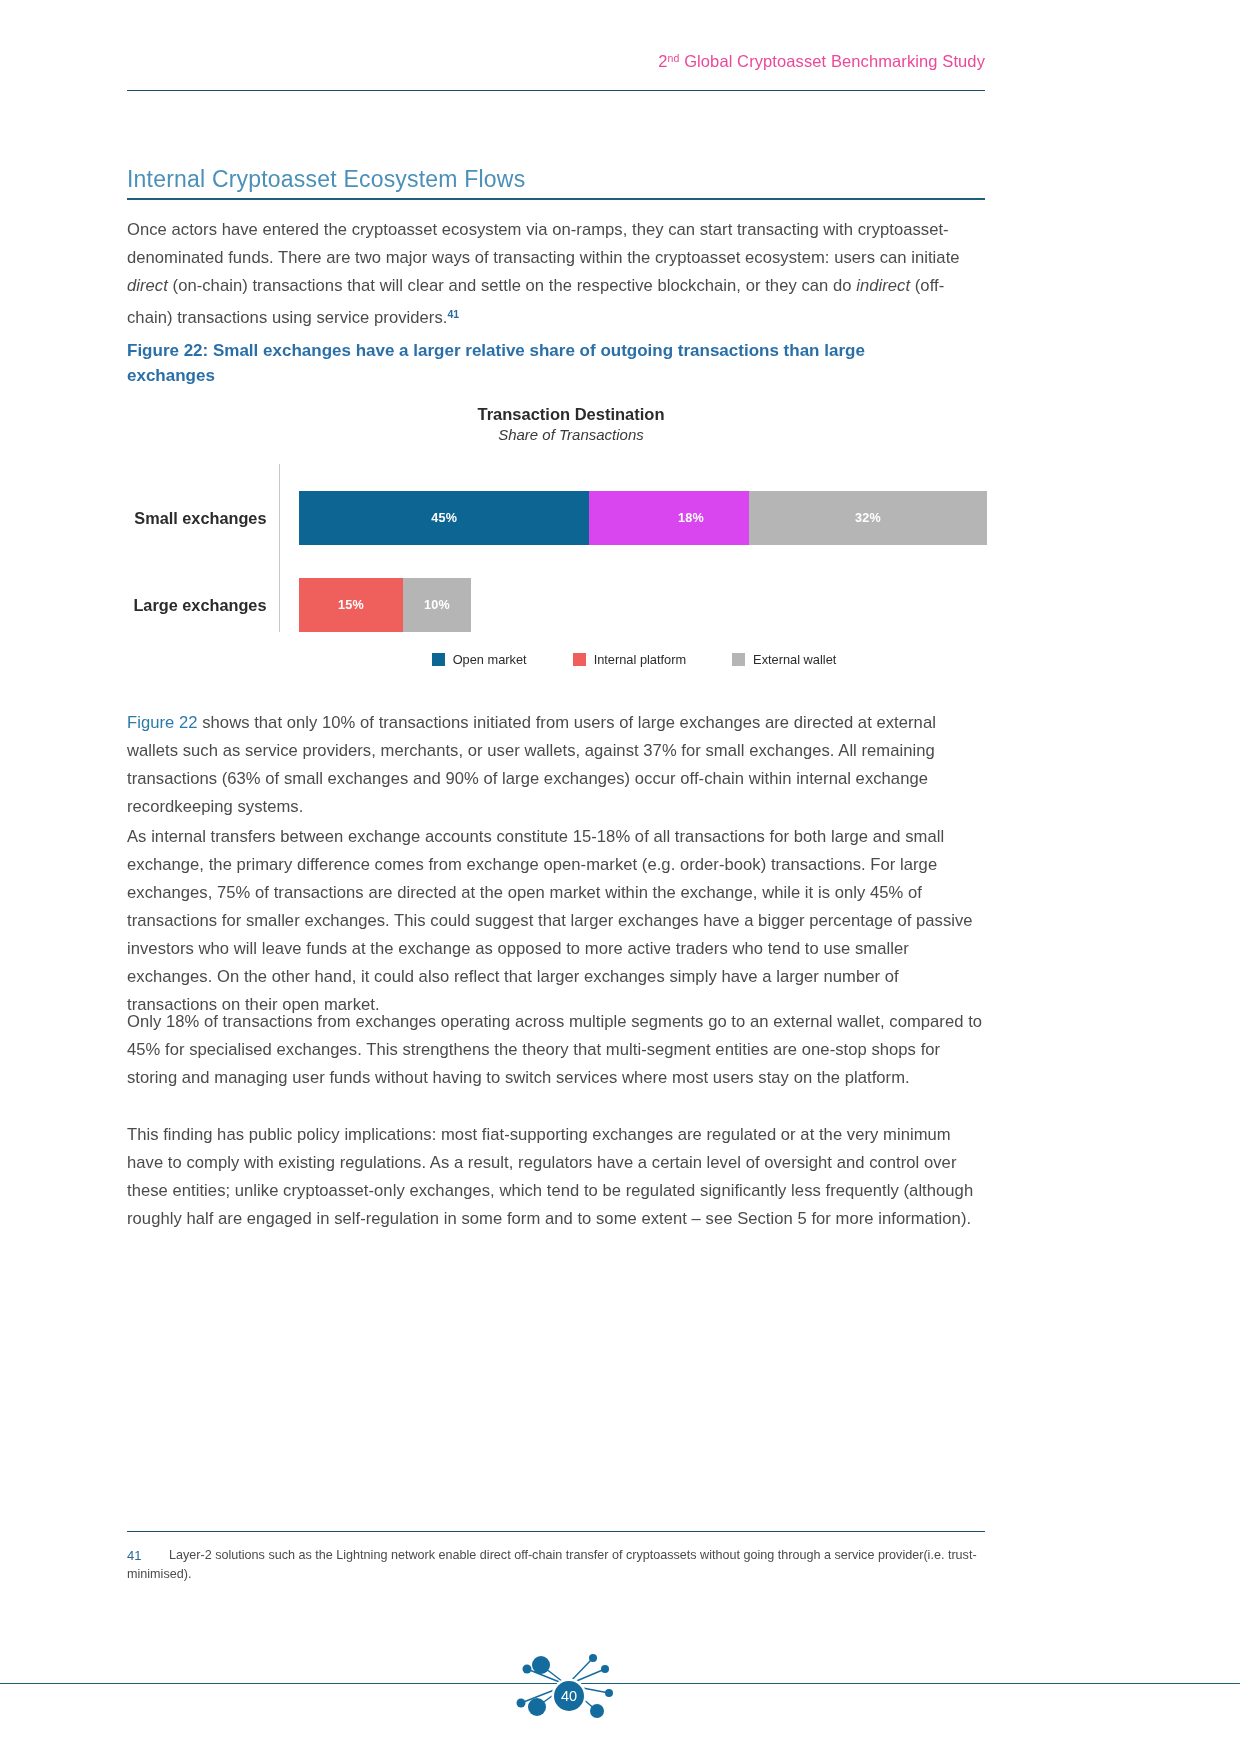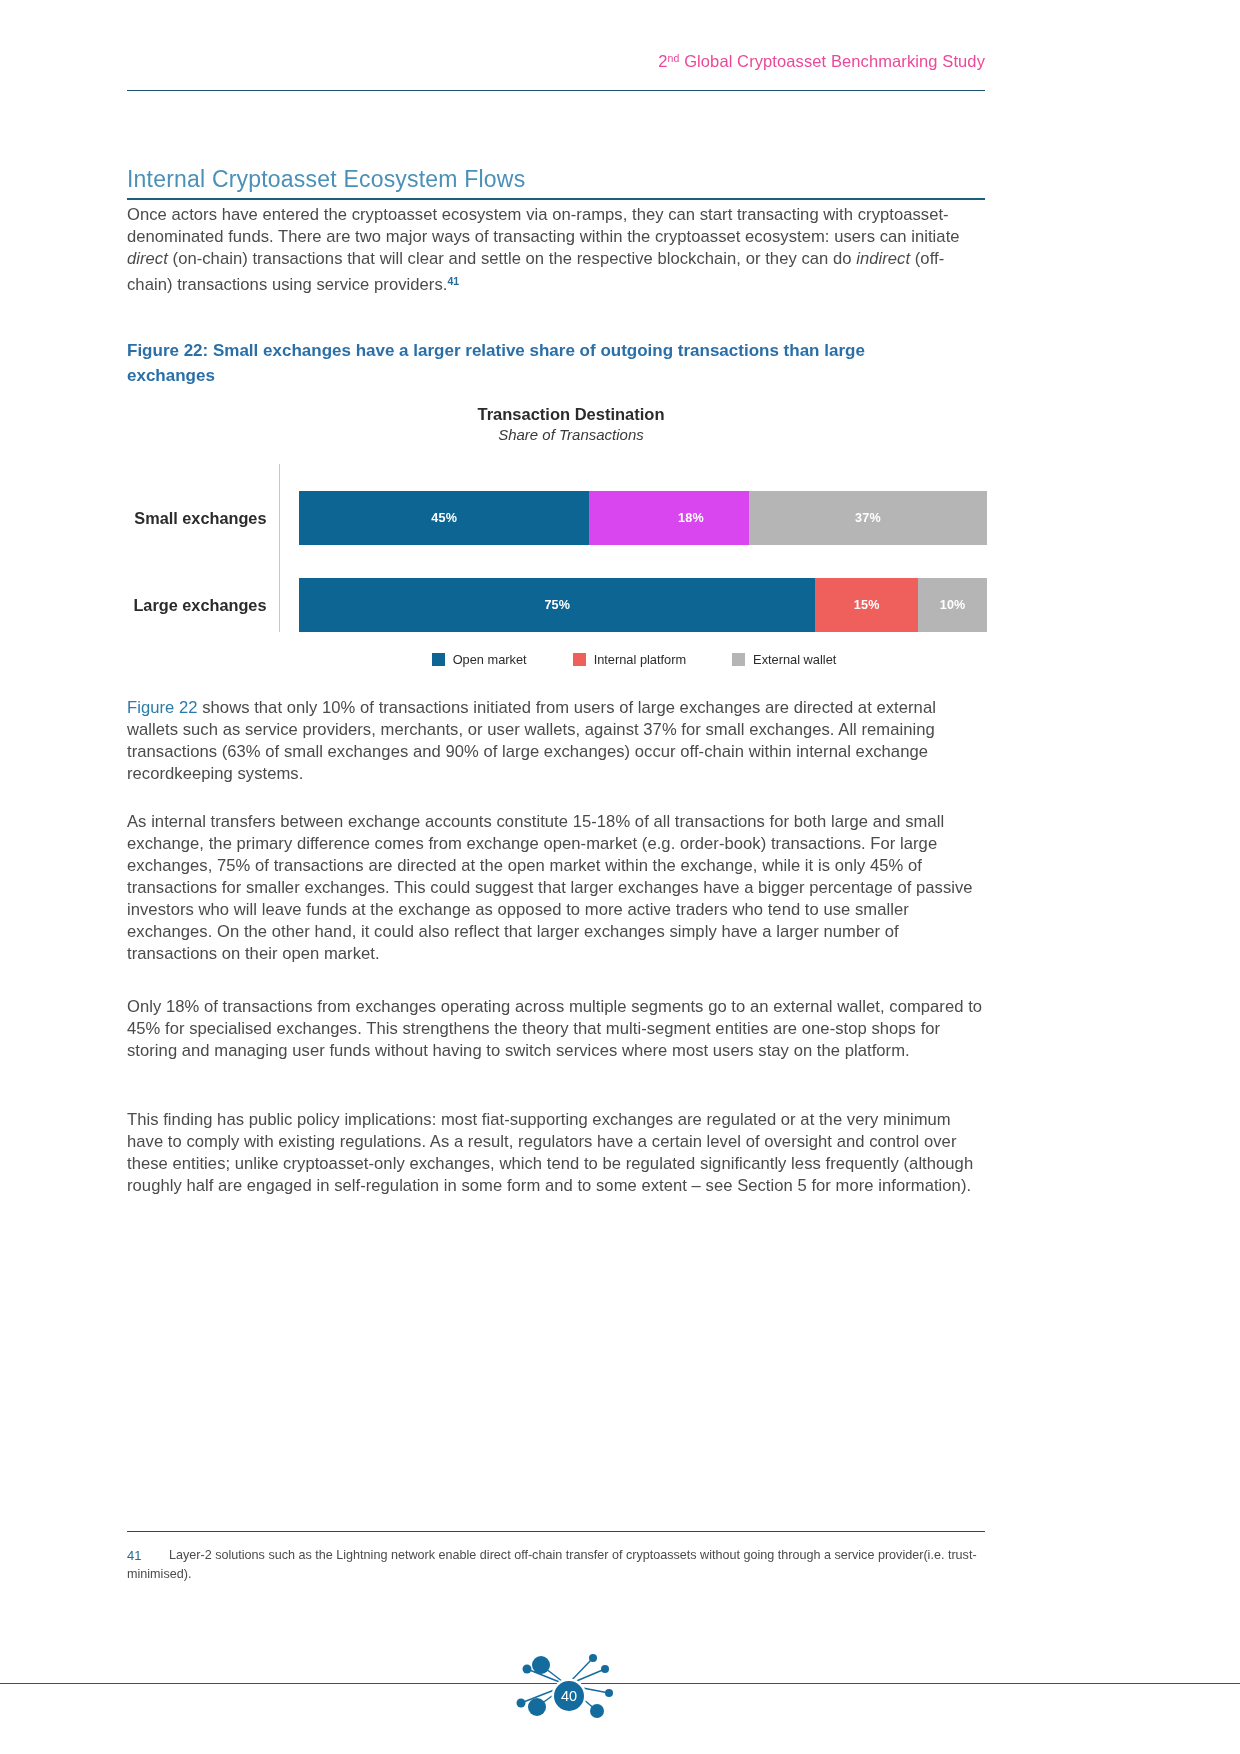--- a/index.html
+++ b/index.html
@@ -64,23 +64,24 @@
     height: 1.5px;
     background: #1b5f7a;
   }
 
   
   .body-text {
     position: absolute;
     left: 127px;
     width: 860px;
     font-size: 16.6px;
-    line-height: 22px;
+    line-height: 28px;
     color: #4b4b4b;
     letter-spacing: 0.05px;
+    margin-top: 12px;
   }
   .body-text i { font-style: italic; }
   .body-text sup {
     font-size: 10.5px;
     vertical-align: 5px;
     color: #2a6a96;
     font-weight: 700;
   }
   .p-intro { top: 204px; }
   .p1 { top: 697px; }
@@ -288,28 +289,27 @@
     <div class="chart-subtitle">Share of Transactions</div>
 
     <div class="plot">
       <div class="axis-line"></div>
 
       <div class="bar-row row-small">
         <div class="bar-label">Small exchanges</div>
         <div class="bar-track">
           <div class="seg" style="width: 45%; background: rgb(13, 101, 147);">45%</div>
           <div class="seg" style="width: 18%; background: #d946ef; padding-left: 44px;">18%</div>
-          <div class="seg" style="width: 37%; background: rgb(181, 181, 181);">37%</div>
+          <div class="seg" style="width: 37%; background: rgb(181, 181, 181);">32%</div>
         </div>
       </div>
 
       <div class="bar-row row-large">
         <div class="bar-label">Large exchanges</div>
         <div class="bar-track">
-          <div class="seg" style="width: 75%; background: rgb(13, 101, 147);">75%</div>
           <div class="seg" style="width: 15%; background: rgb(239, 95, 92);">15%</div>
           <div class="seg" style="width: 10%; background: rgb(181, 181, 181);">10%</div>
         </div>
       </div>
     </div>
 
     <div class="legend">
       <div class="legend-item">
         <span class="legend-swatch" style="background: rgb(13, 101, 147);"></span>
         <span>Open market</span>

